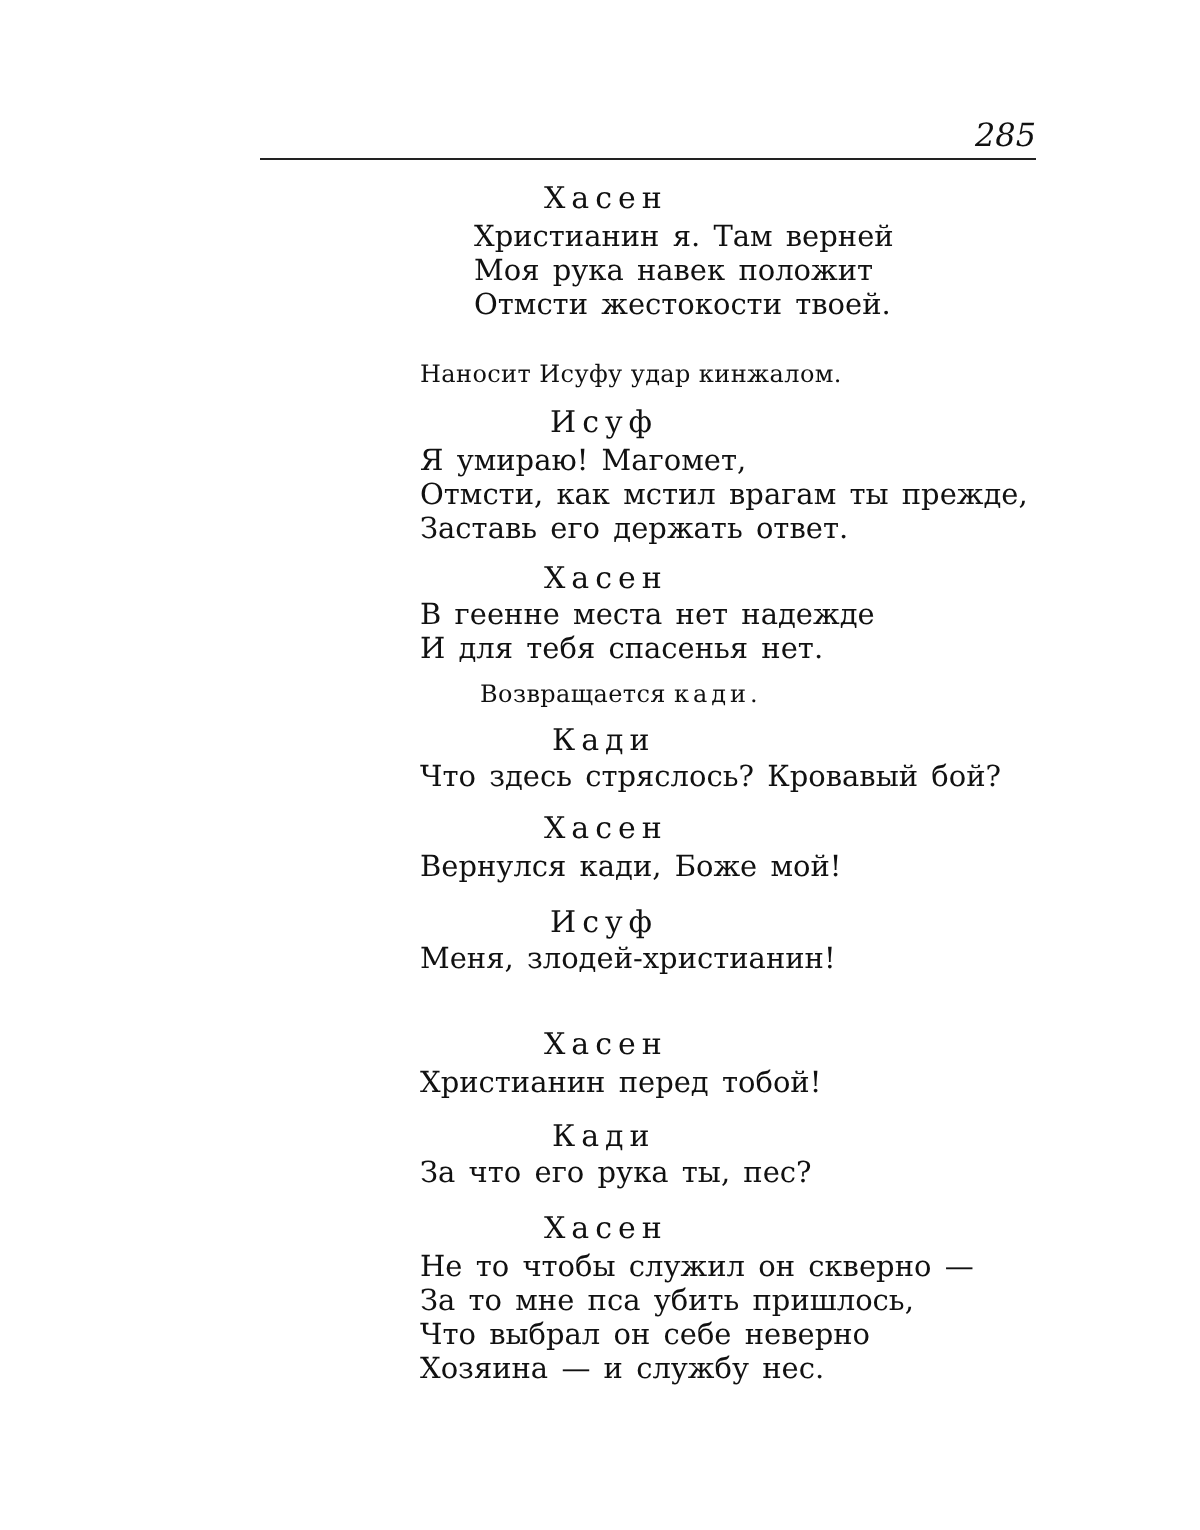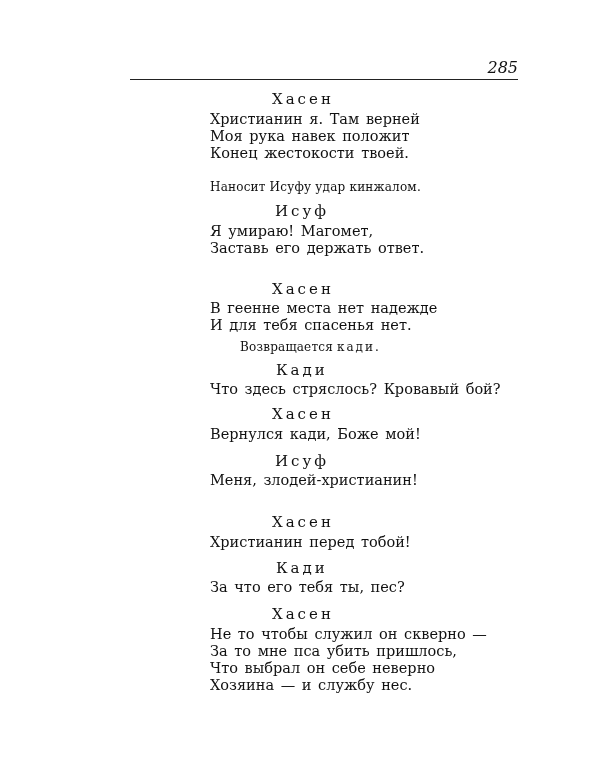--- a/index.html
+++ b/index.html
@@ -17,31 +17,32 @@
     .spaced { letter-spacing: 2px; }
   </style>
 </head>
 <body>
 
 <div class="header">
   <span class="page-number">285</span>
 </div>
 
 <div class="speaker" style="left:272px; top:90px;">Хасен</div>
-<div class="verse" style="top:111px;">
+<div class="verse" style="top:111px;margin-left:27px;">
   <div>Христианин я. Там верней</div>
   <div>Моя рука навек положит</div>
-  <div>Конец жестокости твоей.</div>
+  <div>Отмсти жестокости твоей.</div>
 </div>
 
 <div class="stage" style="left:210px; top:180px;">Наносит Исуфу удар кинжалом.</div>
 
 <div class="speaker" style="left:275px; top:202px;">Исуф</div>
 <div class="verse" style="top:223px;">
   <div>Я умираю! Магомет,</div>
+  <div>Отмсти, как мстил врагам ты прежде,</div>
   <div>Заставь его держать ответ.</div>
 </div>
 
 <div class="speaker" style="left:272px; top:280px;">Хасен</div>
 <div class="verse" style="top:300px;">
   <div>В геенне места нет надежде</div>
   <div>И для тебя спасенья нет.</div>
 </div>
 
 <div class="stage" style="left:240px; top:340px;">
@@ -64,21 +65,21 @@
   <div>Меня, злодей-христианин!</div>
 </div>
 
 <div class="speaker" style="left:272px; top:513px;">Хасен</div>
 <div class="verse" style="top:534px;">
   <div>Христианин перед тобой!</div>
 </div>
 
 <div class="speaker" style="left:276px; top:559px;">Кади</div>
 <div class="verse" style="top:579px;">
-  <div>За что его тебя ты, пес?</div>
+  <div>За что его рука ты, пес?</div>
 </div>
 
 <div class="speaker" style="left:272px; top:605px;">Хасен</div>
 <div class="verse" style="top:626px;">
   <div>Не то чтобы служил он скверно —</div>
   <div>За то мне пса убить пришлось,</div>
   <div>Что выбрал он себе неверно</div>
   <div>Хозяина — и службу нес.</div>
 </div>
 

